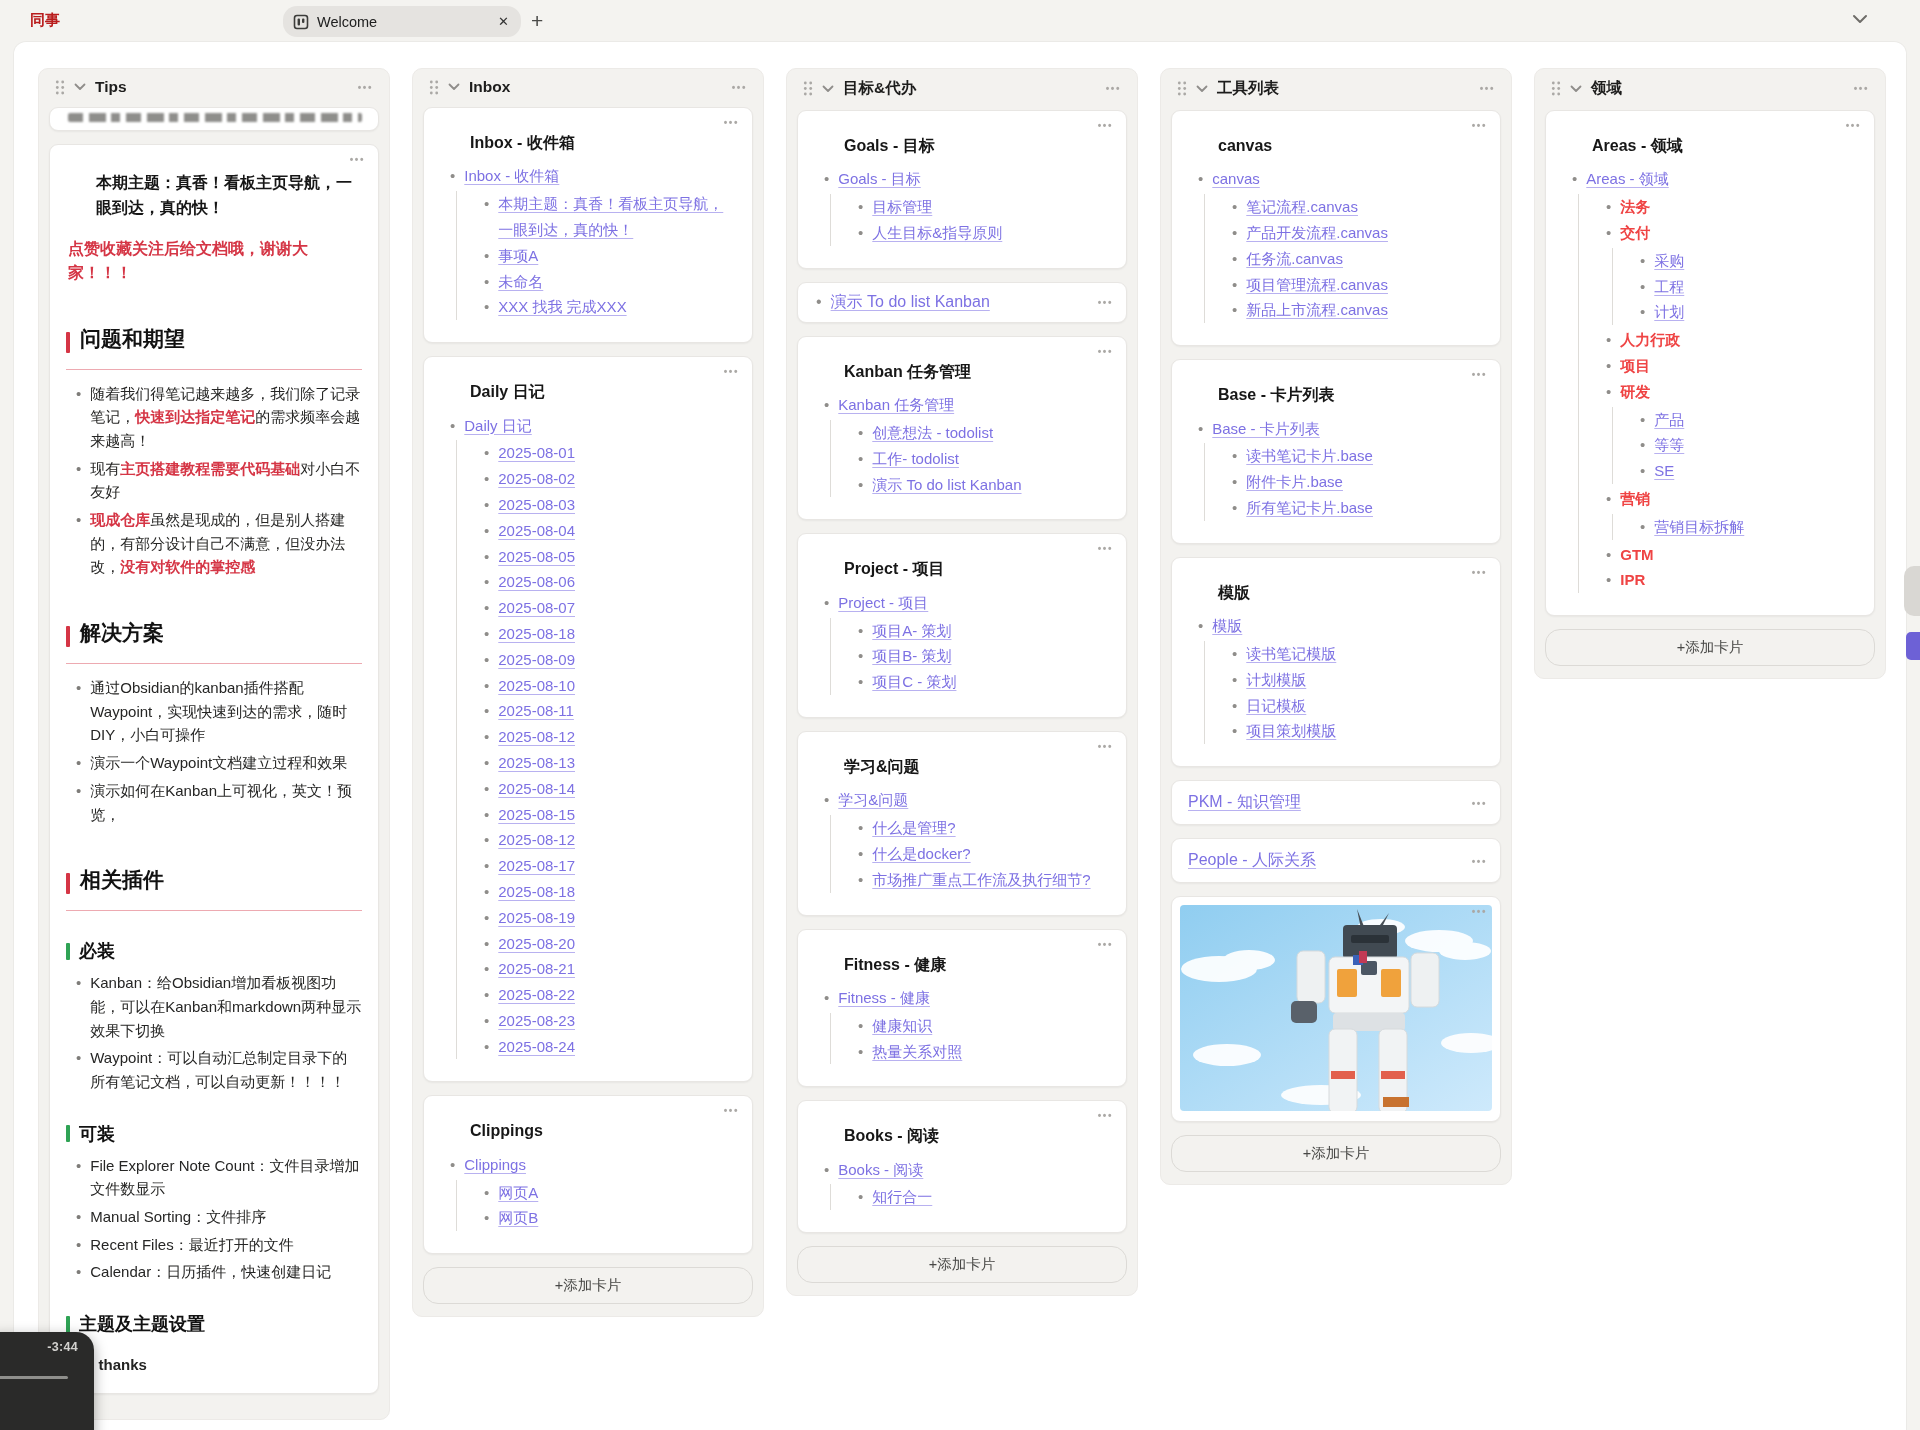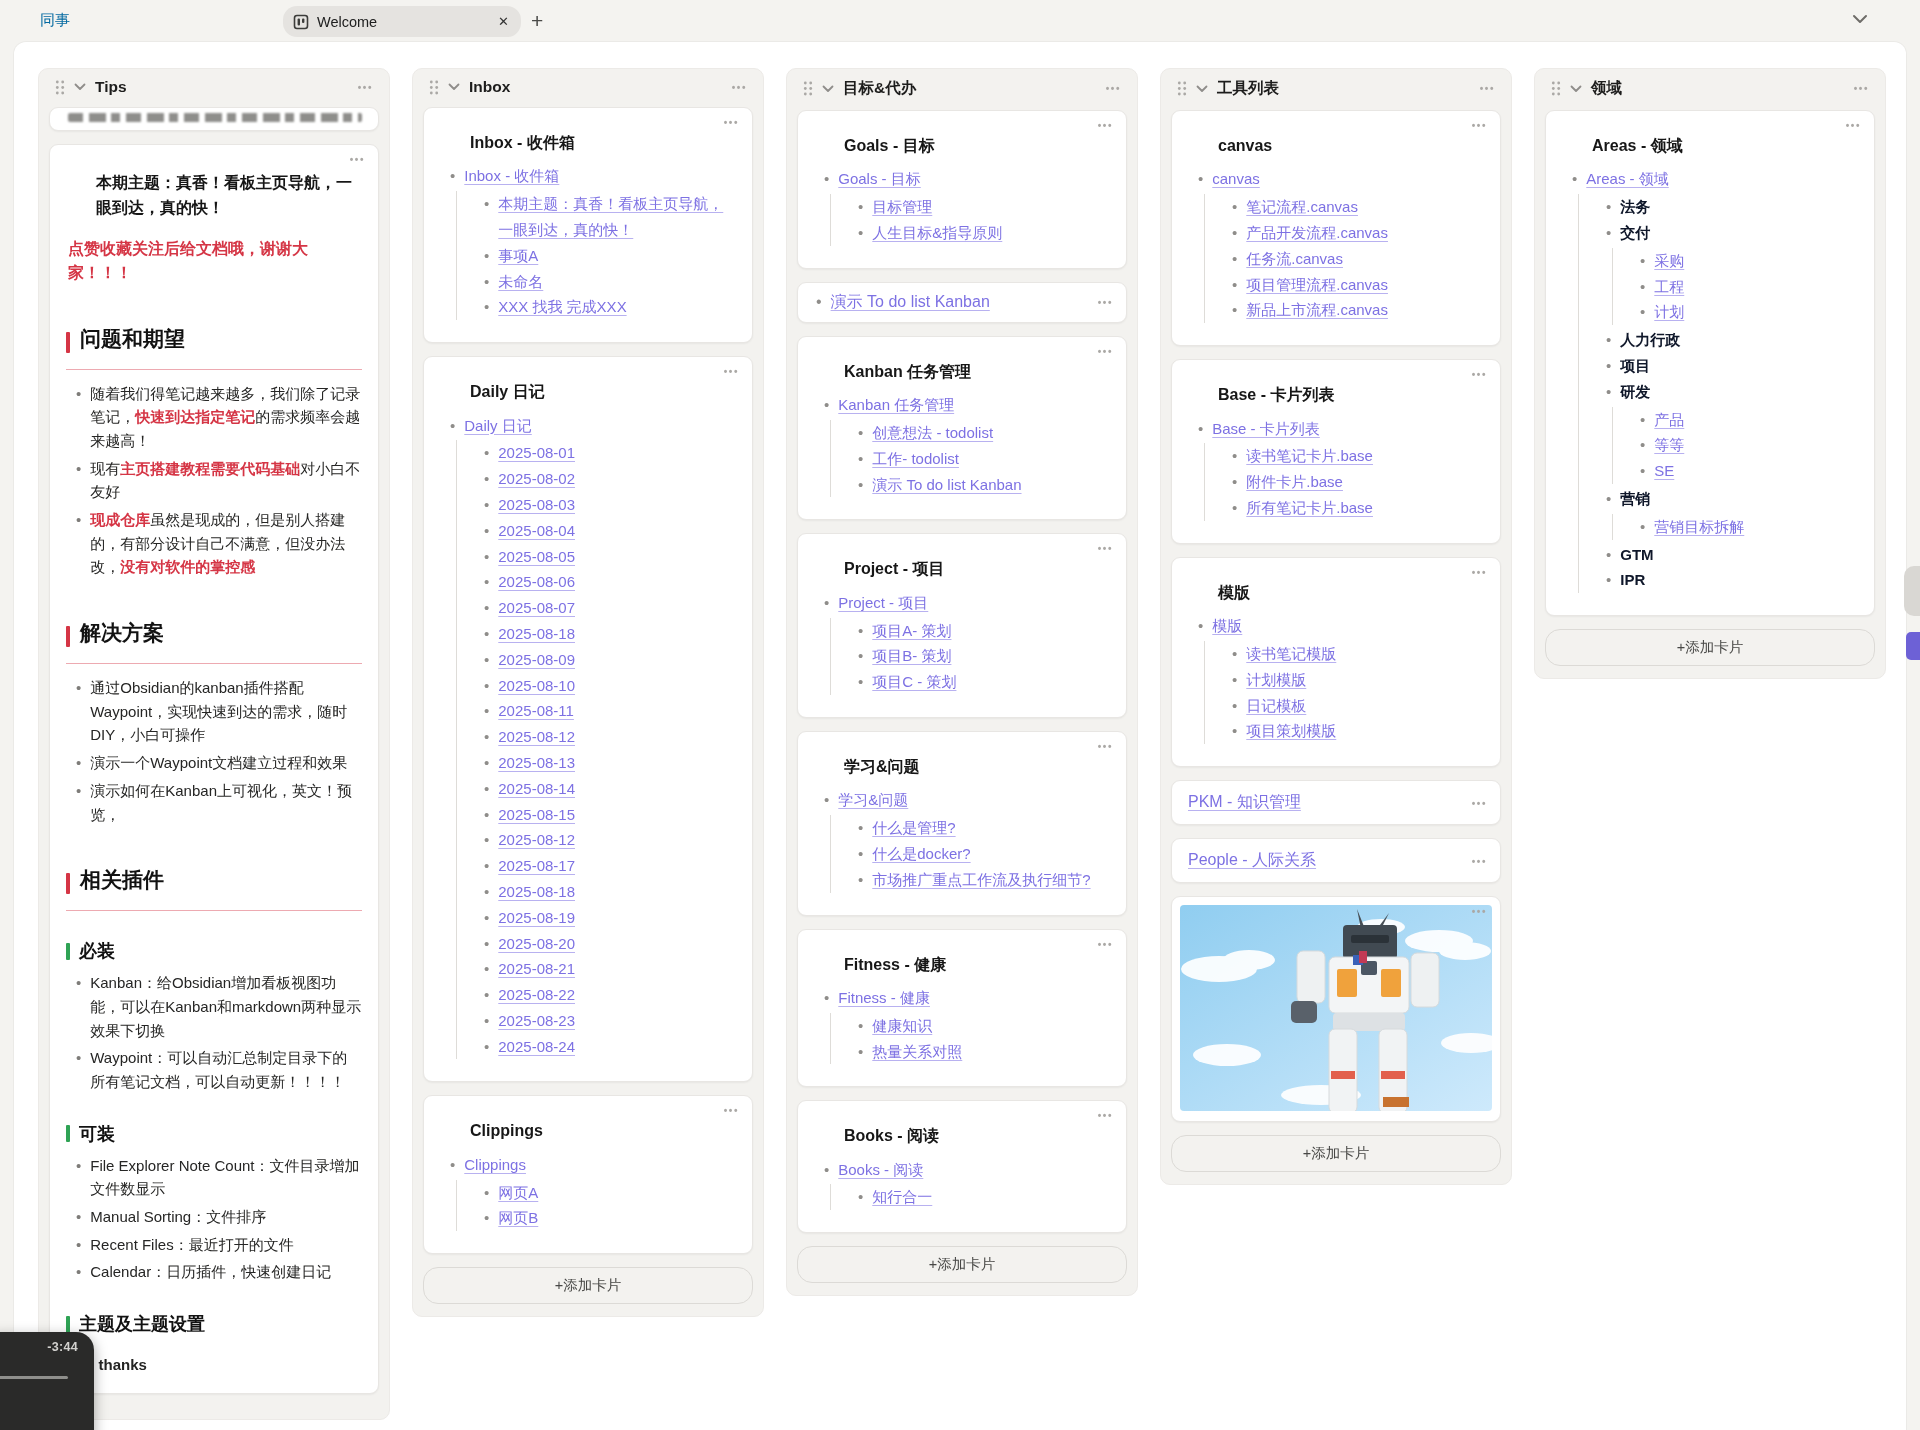--- a/index.html
+++ b/index.html
@@ -3,21 +3,21 @@
 <meta charset="utf-8">
 <style>
   html,body{margin:0;padding:0}
   body{
     width:1920px;height:1430px;position:relative;overflow:hidden;
     background:#f4f3f0;font-family:"Liberation Sans","DejaVu Sans",sans-serif;
     -webkit-font-smoothing:antialiased;color:#222;
   }
   
   .topbar{position:absolute;left:0;top:0;width:100%;height:42px}
-  .ws{position:absolute;left:40px;top:11px;font-size:15px;color:#0369a1;font-weight:400}
+  .ws{position:absolute;left:30px;top:11px;font-size:15px;color:#b91c1c;font-weight:700}
   .tab{position:absolute;left:283px;top:6px;width:238px;height:31px;background:#e5e3e0;
        border-radius:14px;display:flex;align-items:center;padding:0 10px;box-sizing:border-box;gap:8px}
   .tabicon{display:flex;align-items:center}
   .tablabel{font-size:14.5px;color:#202020;font-weight:500;flex:1}
   .tabclose{color:#333;font-size:13px;cursor:pointer;padding:0 2px}
   .newtab{position:absolute;left:531px;top:7px;font-size:21px;color:#4a4a48;cursor:pointer;line-height:28px}
   .tbchev{position:absolute;left:1852px;top:14px;cursor:pointer}
   
   .board{position:absolute;left:14px;top:42px;width:1892px;height:1500px;background:#ffffff;
          border-radius:12px;box-shadow:0 0 0 1px rgba(0,0,0,.035);padding:26px 0 0 24px;box-sizing:border-box}
@@ -35,21 +35,21 @@
   .cardmore{position:absolute;top:9px;right:13px}
   .card.clipped{height:24px;padding:0;overflow:hidden;margin-bottom:13px}
   .smudge{height:9px;margin:5px 16px 0 18px;border-radius:2px;opacity:.6;filter:blur(1.1px);
     background:repeating-linear-gradient(90deg,#44433f 0 15px,transparent 15px 21px,#44433f 21px 38px,transparent 38px 43px,#44433f 43px 52px,transparent 52px 58px)}
   .card-title{font-weight:700;font-size:16px;color:#171717;margin:18px 0 9px 30px;line-height:1.4}
   .tree{margin:4px 0 4px 8px}
   .node{display:flex;align-items:flex-start;line-height:1.72;font-size:15px}
   .bullet{color:#8f8d8a;margin:0 9px 0 2px;flex:none}
   a.note{color:#7d71e3;font-weight:500;text-decoration:underline;text-decoration-color:rgba(125,113,227,.55);
          text-underline-offset:3px;cursor:pointer}
-  .redlbl{color:#0f172a;font-weight:700}
+  .redlbl{color:#ef4444;font-weight:700}
   .kids{border-left:1px solid #dedcd8;margin:2px 0 2px 8px;padding-left:25px}
   .card.linkcard{display:flex;align-items:center;padding:9px 34px 9px 16px;min-height:20px}
   .card.barlink{display:flex;align-items:center;padding:11px 34px 11px 16px}
   .card.linkcard .cardmore,.card.barlink .cardmore{top:50%;transform:translateY(-50%)}
   .card.imgcard{padding:8px 8px 10px}
   .photo{display:block;width:100%;height:206px;border-radius:4px}
   
   .pbold{font-weight:700;font-size:16px;color:#161616;margin:20px 0 10px 30px;line-height:1.55}
   .pred{color:#d53545;font-weight:700;font-size:16px;margin:16px 0 3px 2px;line-height:1.5}
   .hh2{display:flex;align-items:flex-end;gap:10px;border-bottom:1px solid rgba(213,53,69,.42);

